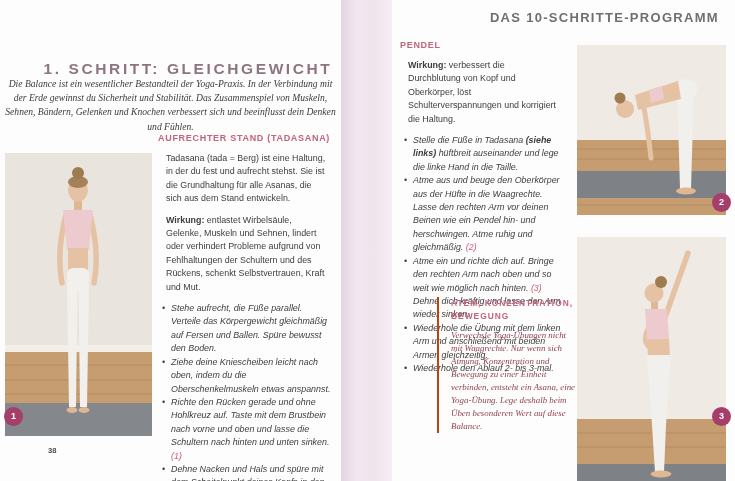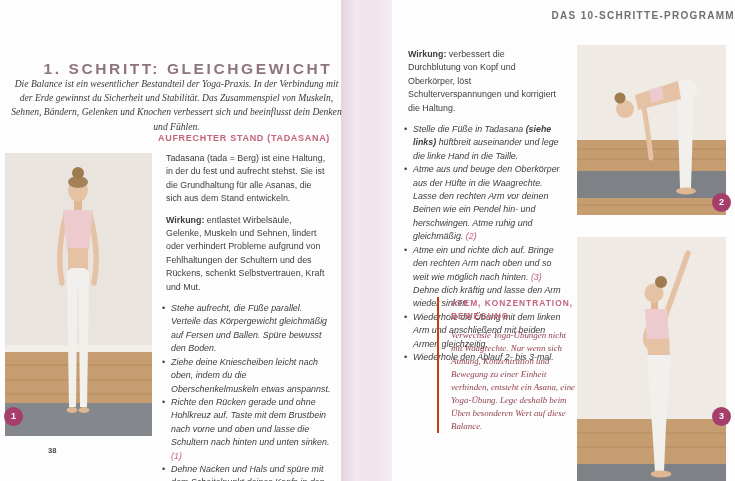--- a/index.html
+++ b/index.html
@@ -7,34 +7,34 @@
     position:relative; width:735px; height:481px; overflow:hidden;
     background:#fdfdfd; font-family:"Liberation Sans", sans-serif;
   }
   
   .gutter{
     position:absolute; left:341px; top:0; width:51px; height:481px;
     background:linear-gradient(90deg,#e4d4e1 0%,#f2e7f0 30%,#efe3ec 65%,#f6eef4 100%);
   }
   
   .running-header{
-    position:absolute; top:10px; right:0;
-    font-size:10px; letter-spacing:1.3px; color:#6f6f6f; font-weight:700;
+    position:absolute; top:10px; right:16px;
+    font-size:13px; letter-spacing:1.3px; color:#6f6f6f; font-weight:700;
   }
   .folio{
     position:absolute; left:4px; top:446px;
     font-size:7.6px; color:#4a4a4a; font-weight:700;padding-left:44px;
   }
   
   .chapter-title{
     position:absolute; left:0; top:50px; width:376px; text-align:center;
     font-size:15.5px; font-weight:700; letter-spacing:2.6px; color:#8d7480;
   }
   .intro{
-    position:absolute; left:8px; top:77px; width:337px; text-align:center;
+    position:absolute; left:2px; top:77px; width:337px; text-align:center;
     font-family:"Liberation Serif", serif; font-style:italic;
     font-size:9.6px; line-height:14.2px; color:#3b3b3b;
   }
   
   .col{position:absolute; font-size:8.9px; line-height:13.4px; color:#3d3d3d;}
   #left-col{left:158px; top:133px; width:178px;}
   #right-col{left:400px; top:40px; width:166px;}
   .col-heading{
     font-size:9px; font-weight:700; letter-spacing:.7px; color:#c4647c;
     line-height:11px; margin:0 0 4px 0;
@@ -126,20 +126,21 @@
     <p><span class="seg-bold">Wirkung:</span><span> entlastet Wirbelsäule, Gelenke, Muskeln und Sehnen, lindert oder verhindert Probleme aufgrund von Fehlhaltungen der Schultern und des Rückens, schenkt Selbstvertrauen, Kraft und Mut.</span></p>
     <ul>
         <li><span>Stehe aufrecht, die Füße parallel. Verteile das Körpergewicht gleichmäßig auf Fersen und Ballen. Spüre bewusst den Boden.</span></li>
         <li><span>Ziehe deine Kniescheiben leicht nach oben, indem du die Oberschenkelmuskeln etwas anspannst.</span></li>
         <li><span>Richte den Rücken gerade und ohne Hohlkreuz auf. Taste mit dem Brustbein nach vorne und oben und lasse die Schultern nach hinten und unten sinken. </span><span class="seg-ref">(1)</span></li>
         <li><span>Dehne Nacken und Hals und spüre mit dem Scheitelpunkt deines Kopfs in den Raum über dir. Atme dabei ruhig und gleichmäßig.</span></li>
       </ul>
   </div>
 
   <div class="col" id="right-col">
+    <h2 class="col-heading">PENDEL</h2>
     <p><span class="seg-bold">Wirkung:</span><span> verbessert die Durchblutung von Kopf und Oberkörper, löst Schulterverspannungen und korrigiert die Haltung.</span></p>
     <ul>
         <li><span>Stelle die Füße in Tadasana </span><span class="seg-bold">(siehe links)</span><span> hüftbreit auseinander und lege die linke Hand in die Taille.</span></li>
         <li><span>Atme aus und beuge den Oberkörper aus der Hüfte in die Waagrechte. Lasse den rechten Arm vor deinen Beinen wie ein Pendel hin- und herschwingen. Atme ruhig und gleichmäßig. </span><span class="seg-ref">(2)</span></li>
         <li><span>Atme ein und richte dich auf. Bringe den rechten Arm nach oben und so weit wie möglich nach hinten. </span><span class="seg-ref">(3)</span><span> Dehne dich kräftig und lasse den Arm wieder sinken.</span></li>
         <li><span>Wiederhole die Übung mit dem linken Arm und anschließend mit beiden Armen gleichzeitig.</span></li>
         <li><span>Wiederhole den Ablauf 2- bis 3-mal.</span></li>
       </ul>
   </div>
 

